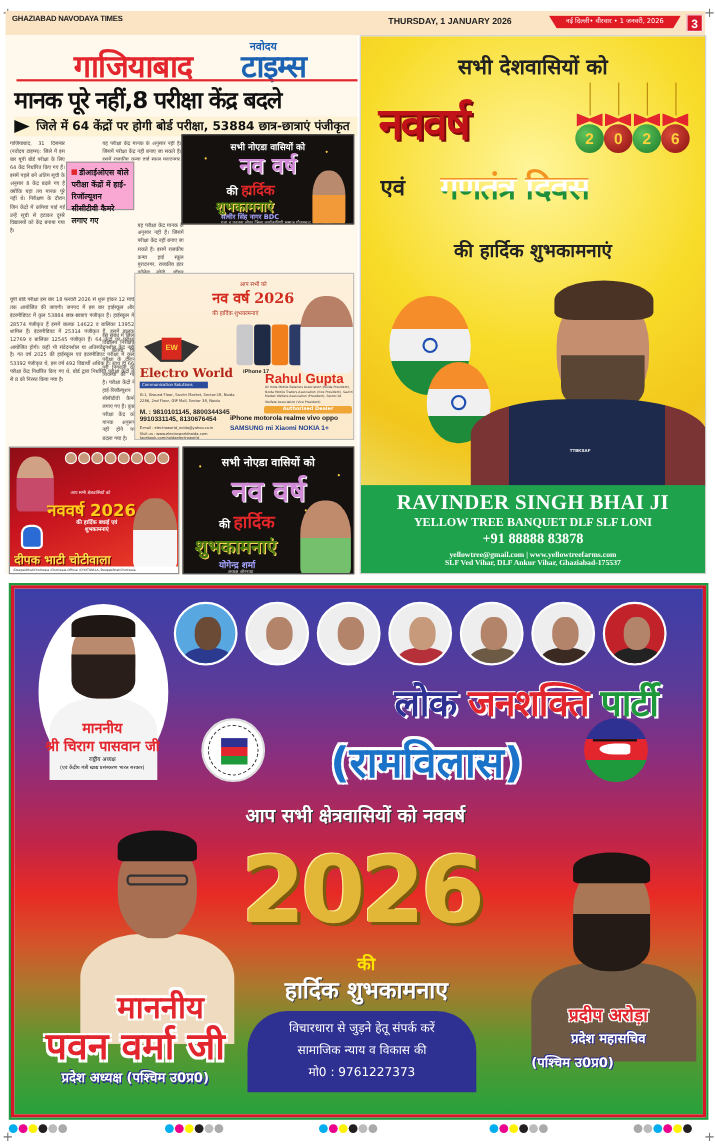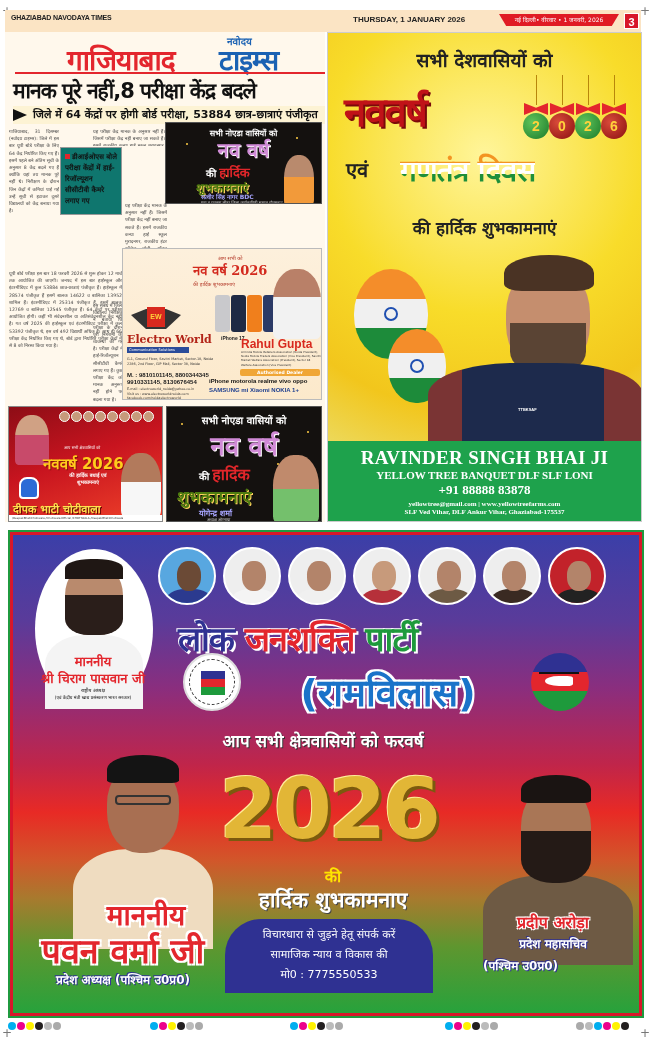--- a/index.html
+++ b/index.html
@@ -20,21 +20,21 @@
   .logo { position: absolute; left: 62px; top: 2px; height: 38px; width: 260px; text-align: center; }
   .logo .gz { position: absolute; left: 0; top: 6px; font: bold 28px "DejaVu Sans", sans-serif; color: #e3262d; letter-spacing: -1px; }
   .logo .nv-small { position: absolute; left: 160px; top: 0; font: bold 10px "DejaVu Sans", sans-serif; color: #1b62b3; }
   .logo .nv { position: absolute; left: 152px; top: 6px; font: bold 28px "DejaVu Sans", sans-serif; color: #1b62b3; letter-spacing: -1px; }
   .logo-rule { position: absolute; left: 10px; top: 40px; width: 310px; height: 2px; background: #e3262d; }
   .headline { position: absolute; left: 8px; top: 44px; width: 312px; font: bold 21px "DejaVu Sans", sans-serif; color: #111; letter-spacing: -1px; white-space: nowrap; }
   .subhead { position: absolute; left: 8px; top: 74px; width: 312px; height: 18px; background: #fdf3d4; font: bold 11px "DejaVu Sans", sans-serif; color: #111; white-space: nowrap; padding-left: 20px; line-height: 18px; }
   .subhead .tri { position: absolute; left: 0; top: 3px; width: 0; height: 0; border-left: 14px solid #111; border-top: 6px solid transparent; border-bottom: 6px solid transparent; }
 
   .col { position: absolute; font: 4.6px "DejaVu Sans", sans-serif; color: #444; line-height: 7.2px; text-align: justify; overflow: hidden; }
-  .callout { position: absolute; left: 55px; top: 115px; width: 62px; height: 68px; background: #0f766e; border: 1px solid #999; padding: 4px; font: bold 7px "DejaVu Sans", sans-serif; color: #111; line-height: 11px; }
+  .callout { position: absolute; left: 55px; top: 115px; width: 62px; height: 44px; background: #f9a8d4; border: 1px solid #999; padding: 4px; font: bold 7px "DejaVu Sans", sans-serif; color: #111; line-height: 11px; }
   .callout .sq { display: inline-block; width: 5px; height: 5px; background: #e3262d; margin-right: 2px; }
 
   
   .ad { position: absolute; overflow: hidden; }
   .ad-dark { background: #14110f; border: 1px solid #555; }
   .ad-dark .l1 { position: absolute; left: 0; width: 100%; text-align: center; font: bold 8px "DejaVu Sans", sans-serif; color: #fff; }
   .ad-dark .l2 { position: absolute; left: 0; width: 100%; text-align: center; font: bold 20px "DejaVu Sans", sans-serif; color: #d08ad6; text-shadow: 1px 1px 0 #fff; }
   .ad-dark .l3 { position: absolute; font: bold 13px "DejaVu Sans", sans-serif; color: #e1262a; }
   .ad-dark .l3 span.w { color: #fff; font-size: 10px; margin-right: 3px; }
   .ad-dark .l4 { position: absolute; font: bold 12px "DejaVu Sans", sans-serif; color: #4d7c0f; text-shadow: 1px 1px 0 #ffd35e; }
@@ -94,21 +94,21 @@
   .ljp-oval .beard { position: absolute; left: 30px; top: 46px; width: 58px; height: 40px; border-radius: 0 0 40% 40%; background: #2a1e1a; }
   .ljp-oval .hair { position: absolute; left: 30px; top: 10px; width: 58px; height: 20px; border-radius: 45% 45% 0 0; background: #1f1714; }
   .ljp-oval .kurta { position: absolute; left: 10px; top: 86px; width: 98px; height: 74px; background: #f4f4f4; border-radius: 40% 40% 0 0; }
   .ljp-chirag-t1 { position: absolute; left: 0; top: 117px; width: 160px; text-align: center; font: bold 13px "DejaVu Sans", sans-serif; color: #e3262d; }
   .ljp-chirag-t2 { position: absolute; left: 0; top: 134px; width: 160px; text-align: center; font: bold 13px "DejaVu Sans", sans-serif; color: #e3262d; }
   .ljp-chirag-t3 { position: absolute; left: 0; top: 152px; width: 160px; text-align: center; font: 5px "DejaVu Sans", sans-serif; color: #111; }
   .ljp-chirag-t4 { position: absolute; left: 0; top: 159px; width: 160px; text-align: center; font: 4.5px "DejaVu Sans", sans-serif; color: #111; }
   .leader { position: absolute; top: 12px; width: 58px; height: 58px; border-radius: 50%; background: #eee; border: 2px solid #fff; overflow: hidden; }
   .leader .face { position: absolute; left: 17px; top: 12px; width: 24px; height: 30px; border-radius: 45%; background: #b3846a; }
   .leader .body { position: absolute; left: 6px; top: 40px; width: 46px; height: 30px; border-radius: 40% 40% 0 0; }
-  .ljp-title { position: absolute; left: 165px; top: 80px; width: 420px; text-align: left; font: bold 34px "DejaVu Sans", sans-serif; white-space: nowrap; text-shadow: 2px 2px 0 #fff, -1px -1px 0 #fff; letter-spacing: -1px; }
+  .ljp-title { position: absolute; left: 165px; top: 80px; width: 420px; text-align: right; font: bold 34px "DejaVu Sans", sans-serif; white-space: nowrap; text-shadow: 2px 2px 0 #fff, -1px -1px 0 #fff; letter-spacing: -1px; }
   .ljp-title .w1 { color: #2f3192; }
   .ljp-title .w2 { color: #e3262d; }
   .ljp-title .w3 { color: #1e9a3c; }
   .ljp-rv { position: absolute; left: 240px; top: 130px; width: 270px; text-align: center; font: bold 38px "DejaVu Sans", sans-serif; color: #1a73c9; text-shadow: 2px 2px 0 #fff, -2px -2px 0 #fff, 2px -2px 0 #fff, -2px 2px 0 #fff; }
   .ljp-logo1 { position: absolute; left: 170px; top: 118px; width: 58px; height: 58px; border-radius: 50%; background: #fff; border: 2px solid #ddd; }
   .ljp-logo1 .flag { position: absolute; left: 16px; top: 16px; width: 24px; height: 24px; background: linear-gradient(#2f3192 0 33%, #e3262d 33% 66%, #1e9a3c 66%); }
   .ljp-logo1 .ring-text { position: absolute; left: 4px; top: 4px; width: 46px; height: 46px; border-radius: 50%; border: 1px dashed #333; }
   .ljp-logo2 { position: absolute; left: 518px; top: 118px; width: 58px; height: 58px; border-radius: 50%; background: linear-gradient(#2f3192 0 33%, #e3262d 33% 66%, #1e9a3c 66%); overflow: hidden; }
   .ljp-logo2 .heli { position: absolute; left: 14px; top: 23px; width: 28px; height: 10px; background: #fff; border-radius: 50% 20% 20% 50%; }
   .ljp-logo2 .rotor { position: absolute; left: 8px; top: 19px; width: 40px; height: 2px; background: #111; }
@@ -352,39 +352,39 @@
     <div class="ljp-logo1">
         <span class="ring-text"></span>
         <span class="flag"></span>
       </div>
     <div class="ljp-rv">(रामविलास)</div>
     <div class="ljp-logo2">
         <span class="rotor"></span>
         <span class="heli"></span>
       </div>
 
-    <div class="ljp-greet">आप सभी क्षेत्रवासियों को फरवर्ष</div>
+    <div class="ljp-greet">आप सभी क्षेत्रवासियों को नववर्ष</div>
     <div class="ljp-2026">2026</div>
     <div class="ljp-ki">की</div>
     <div class="ljp-hs">हार्दिक शुभकामनाए</div>
 
     <div class="pawan">
       <div class="shirt"></div>
       <div class="face"></div>
       <div class="hair"></div>
       <div class="glasses"></div>
     </div>
     <div class="pawan-t1">माननीय</div>
     <div class="pawan-t2">पवन वर्मा जी</div>
     <div class="pawan-t3">प्रदेश अध्यक्ष (पश्चिम उ0प्र0)</div>
 
     <div class="ljp-contact">
       <div>विचारधारा से जुड़ने हेतू संपर्क करें</div>
       <div>सामाजिक न्याय व विकास की</div>
-      <div>मो0 : 7775550533</div>
+      <div>मो0 : 9761227373</div>
     </div>
 
     <div class="pradeep">
       <div class="coat"></div>
       <div class="face"></div>
       <div class="hair"></div>
       <div class="beard"></div>
     </div>
     <div class="pradeep-t1">प्रदीप अरोड़ा</div>
     <div class="pradeep-t2">प्रदेश महासचिव</div>

